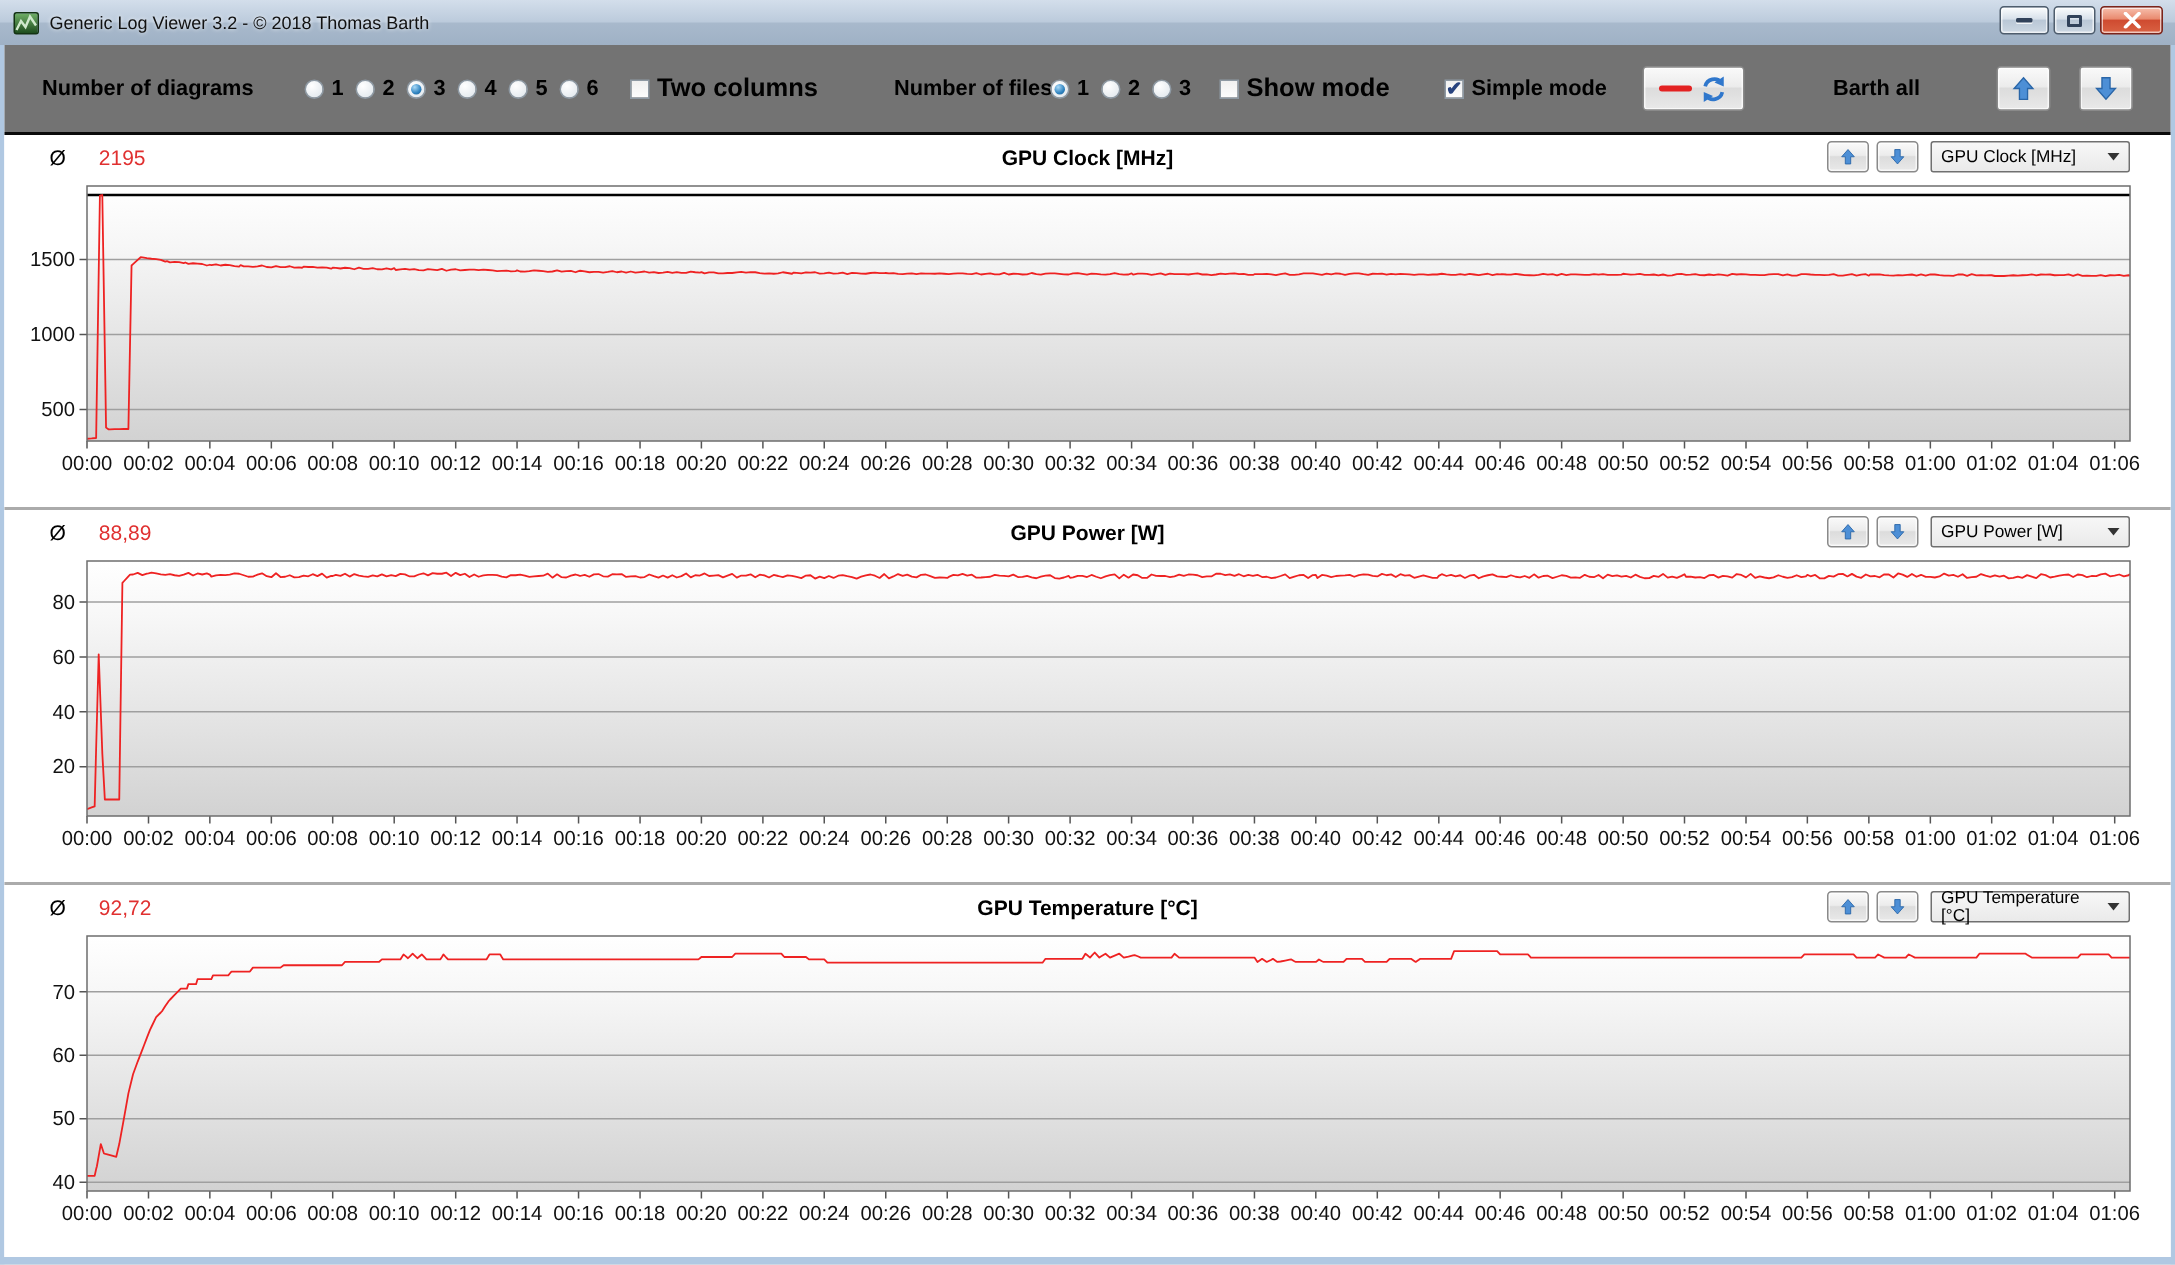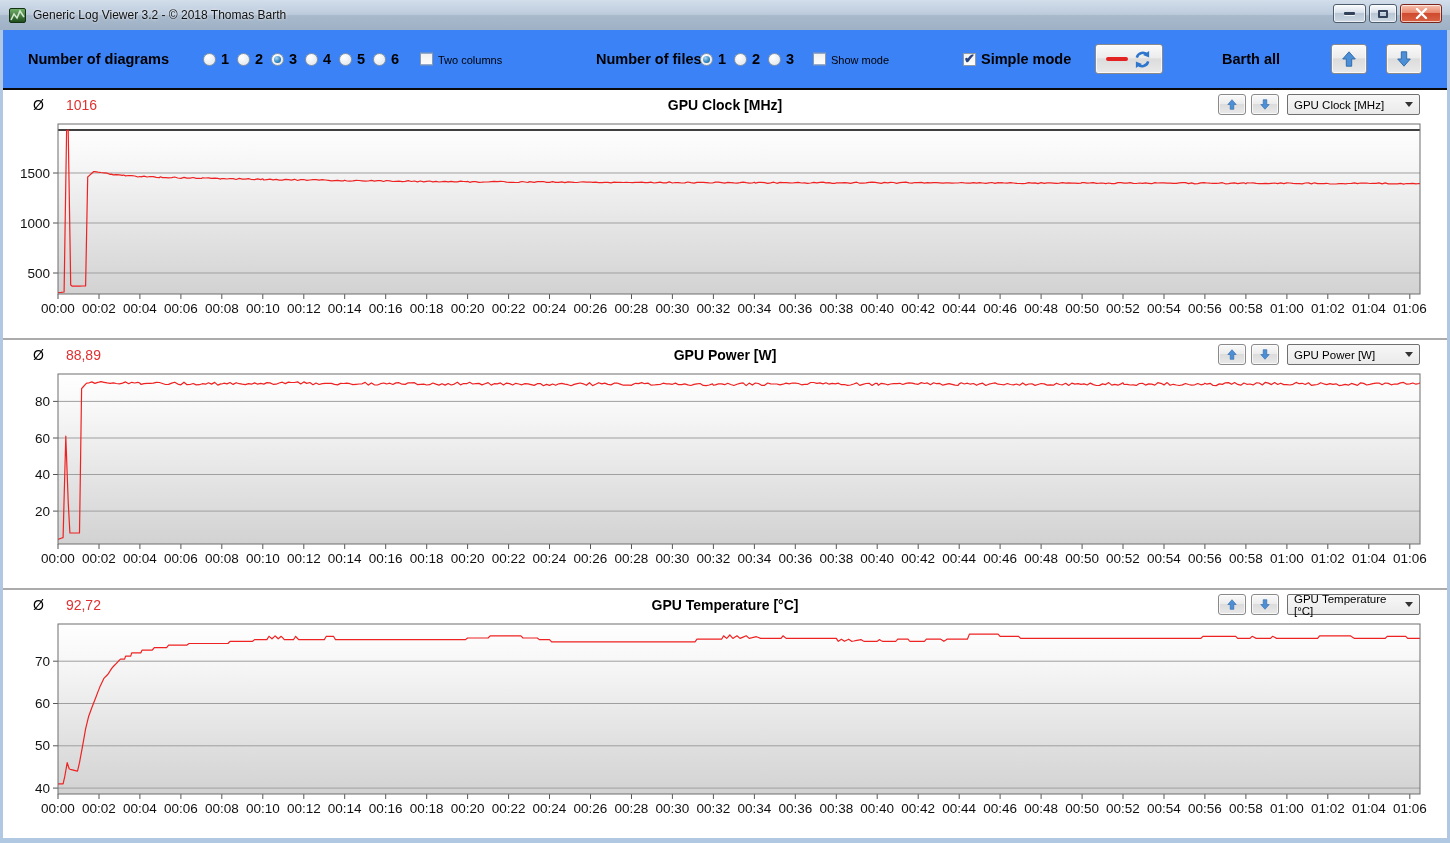--- a/index.html
+++ b/index.html
@@ -26,25 +26,25 @@
   .capbtn.close { width:42px; border-color:#7c241a;
     background: linear-gradient(#f7c0ae, #e98a6f 45%, #cf4b30 50%, #d96243 100%); }
   .glyph-min { width:11px; height:3px; background:#31425a; border-radius:1px; box-shadow:0 1px 0 rgba(255,255,255,.8); }
   .glyph-max { width:10px; height:8px; border:2px solid #31425a; border-radius:1px; background:transparent; }
 
   
   .frame { flex:1; display:flex; flex-direction:column;
     border-left:3px solid #b0c8e2; border-right:3px solid #b0c8e2; border-bottom:5px solid #b0c8e2; }
 
   
-  .toolbar { height:58px; flex:0 0 58px; background:#3b82f6; position:relative;padding-left:43px; }
+  .toolbar { height:58px; flex:0 0 58px; background:#737373; position:relative;padding-left:43px; }
   .toolbar .item { position:absolute; top:50%; transform:translateY(-50%);
     display:flex; align-items:center; gap:5px; white-space:nowrap; }
   .lbl-bold { font-size:14.5px; font-weight:bold; color:#000; }
-  .lbl-reg  { font-size:11px; color:#000; }
+  .lbl-reg  { font-size:17px; color:#000;font-weight:bold; }
   .rb { width:13px; height:13px; border-radius:50%; border:1px solid #8e99a3; flex:0 0 13px;
         background: radial-gradient(circle at 35% 30%, #ffffff, #dde4ea); }
   .rb.on { display:flex; align-items:center; justify-content:center; }
   .rb.on::after { content:""; width:7px; height:7px; border-radius:50%;
         background: radial-gradient(circle at 35% 30%, #a8d9f7, #2f83c0 60%, #1a5c90); }
   .cb { width:13px; height:13px; border:1px solid #8e99a3; flex:0 0 13px; position:relative;
         background: linear-gradient(#f0f0f0,#fdfdfd); }
   .cb.on::after { content:"✔"; position:absolute; left:0px; top:-3px;
         font-size:13px; font-weight:bold; color:#27427e; }
   .btn { border:1px solid #8a8a8a; border-radius:3px; cursor:default;
@@ -184,21 +184,21 @@
       </button>
     </div>
 
     <div class="blacksep"></div>
 
     <div class="charts">
 
       <div class="panel">
         <div class="panel-header">
           <span class="avg-sym">Ø</span>
-          <span class="avg-val">1016</span>
+          <span class="avg-val">2195</span>
           <span class="chart-title">GPU Clock [MHz]</span>
           <span class="panel-controls">
             <button class="btn mini-btn">
                 <svg width="12" height="13" viewBox="0 0 20 20">
                   <path d="M10 2 L17 10 H13 V18 H7 V10 H3 Z" fill="#4d8fd6" stroke="#2a66a8"></path>
                 </svg>
               </button>
             <button class="btn mini-btn">
                 <svg width="12" height="13" viewBox="0 0 20 20">
                   <path d="M10 18 L3 10 H7 V2 H13 V10 H17 Z" fill="#4d8fd6" stroke="#2a66a8"></path>

